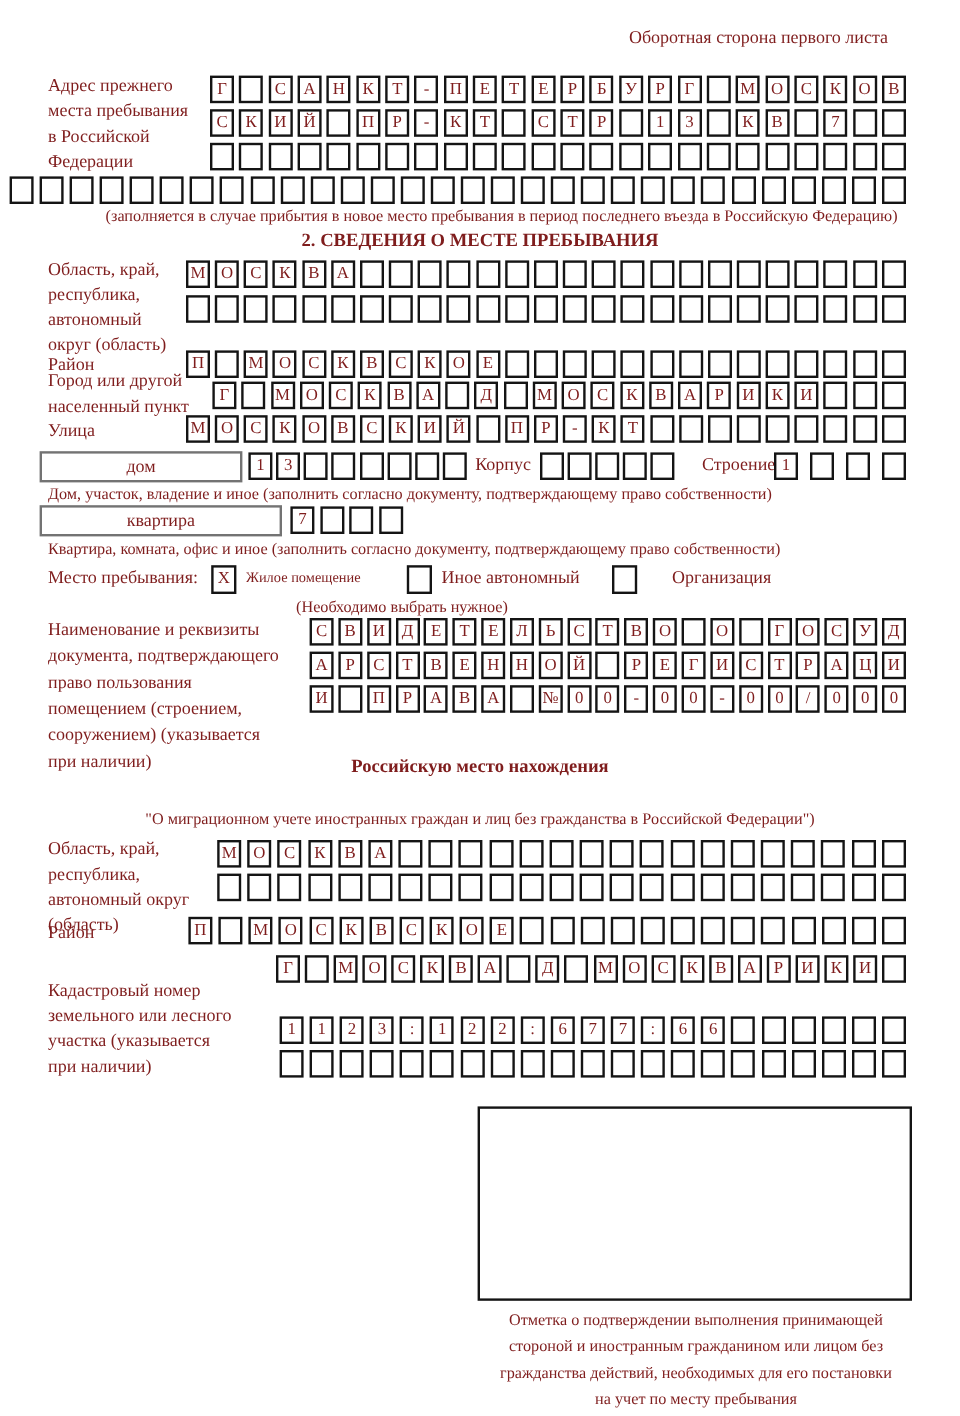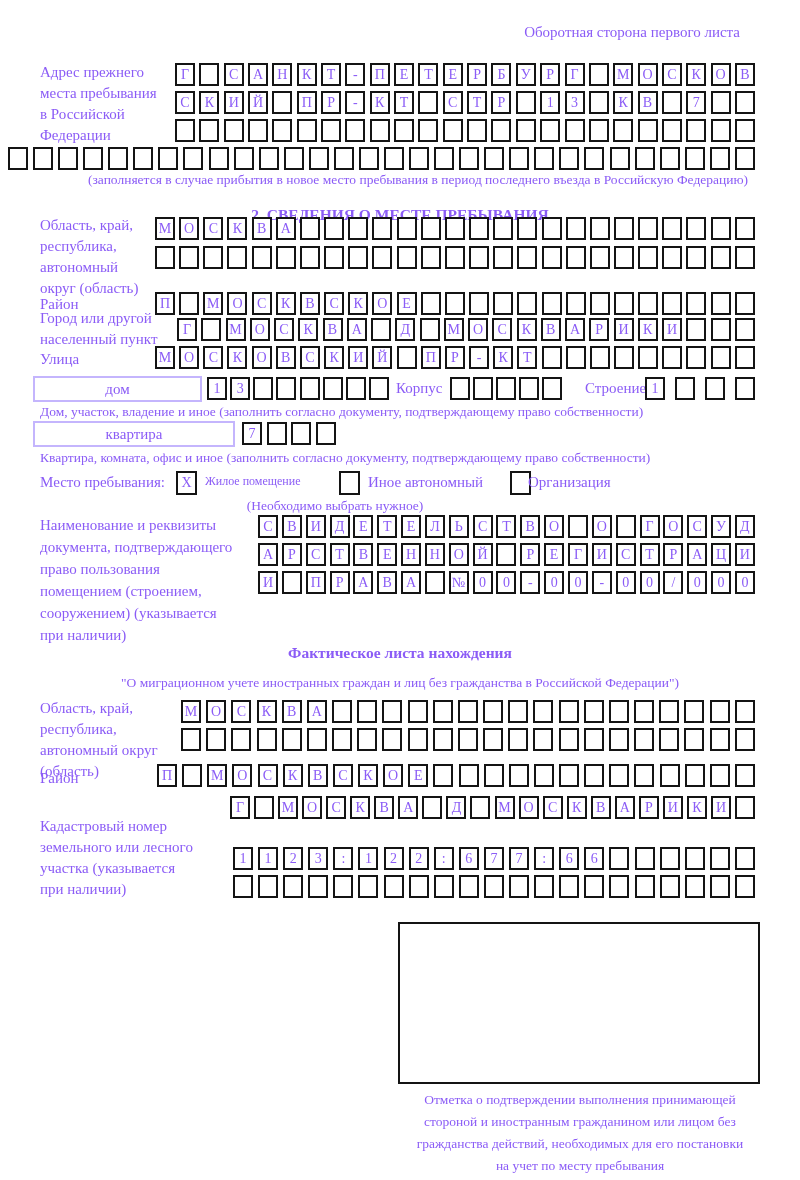--- a/index.html
+++ b/index.html
@@ -1,35 +1,35 @@
 <!DOCTYPE html>
 <html><head>
 <meta charset="utf-8">
 <style>
   * { margin:0; padding:0; box-sizing:border-box; }
   html,body { background:#fff; }
   .form {
     position:relative; width:800px; height:1180px; margin:0 auto;
-    background:#fff; color:#8b5cf6;
+    background:#fff; color:#7f1d1d;
     font-family:"Liberation Serif","DejaVu Serif",serif;
     overflow:hidden;
   }
   .abs { position:absolute; }
   .lbl { font-size:15px; line-height:21px; white-space:pre-line; }
   .hint { font-size:13.5px; }
   .center { text-align:center; }
-  .bold { font-weight:bold;margin-top:14px; }
+  .bold { font-weight:bold; }
   .cellrow { position:absolute; display:flex; justify-content:space-between; }
   .cell {
     flex:0 0 20px; width:20px; height:23px; background:#fff;
     border:2px solid #141414; display:flex; align-items:center; justify-content:center;
     font-size:14px; line-height:1;
   }
   .typebox {
-    position:absolute; border:2px solid #c4b5fd; background:#fff;
+    position:absolute; border:2px solid #737373; background:#fff;
     display:flex; align-items:center; justify-content:center; font-size:15px;
   }
   .checkbox {
     position:absolute; width:21px; height:24px; border:2px solid #141414; background:#fff;
     display:flex; align-items:center; justify-content:center; font-size:14px;
   }
   .stamp { position:absolute; border:2px solid #141414; background:#fff; }
   .caption { white-space:pre-line; }
 </style>
 </head>
@@ -339,21 +339,21 @@
       <span class="cell"></span>
     </div>
   <div class="abs hint" style="top:450px;left:40px;">Квартира, комната, офис и иное (заполнить согласно документу, подтверждающему право собственности)</div>
 
   <div class="abs" style="top:474px;left:40px;font-size:15px;">Место пребывания:</div>
   <div class="checkbox" style="top:471px;left:176px;">X</div>
   <div class="abs" style="top:474px;left:205px;font-size:12px;">Жилое помещение</div>
   <div class="checkbox" style="top:471px;left:339px;"></div>
   <div class="abs" style="top:474px;left:368px;font-size:15px;">Иное автономный</div>
   <div class="checkbox" style="top:471px;left:510px;"></div>
-  <div class="abs" style="top:474px;left:528px;font-size:15px;">Организация</div>
+  <div class="abs" style="top:474px;left:560px;font-size:15px;">Организация</div>
   <div class="abs hint" style="top:498px;left:175px;width:320px;text-align:center;">(Необходимо выбрать нужное)</div>
 
   <div class="abs lbl" style="top:514px;left:40px;width:212px;line-height:22px;">Наименование и реквизиты
 документа, подтверждающего
 право пользования
 помещением (строением,
 сооружением) (указывается
 при наличии)</div>
   <div class="cellrow" style="top:515px;left:258px;width:497px;">
       <span class="cell">С</span>
@@ -418,21 +418,21 @@
       <span class="cell">0</span>
       <span class="cell">-</span>
       <span class="cell">0</span>
       <span class="cell">0</span>
       <span class="cell">/</span>
       <span class="cell">0</span>
       <span class="cell">0</span>
       <span class="cell">0</span>
     </div>
 
-  <div class="abs bold center" style="top:630px;left:0;width:800px;font-size:15.5px;">Фактическое листа нахождения</div>
+  <div class="abs bold center" style="top:630px;left:0;width:800px;font-size:15.5px;">Российскую место нахождения</div>
   <div class="abs hint center" style="top:675px;left:0;width:800px;">"О миграционном учете иностранных граждан и лиц без гражданства в Российской Федерации")</div>
 
   <div class="abs lbl" style="top:698px;left:40px;width:140px;">Область, край,
 республика,
 автономный округ
 (область)</div>
   <div class="cellrow" style="top:700px;left:181px;width:574px;">
       <span class="cell">М</span>
       <span class="cell">О</span>
       <span class="cell">С</span>

